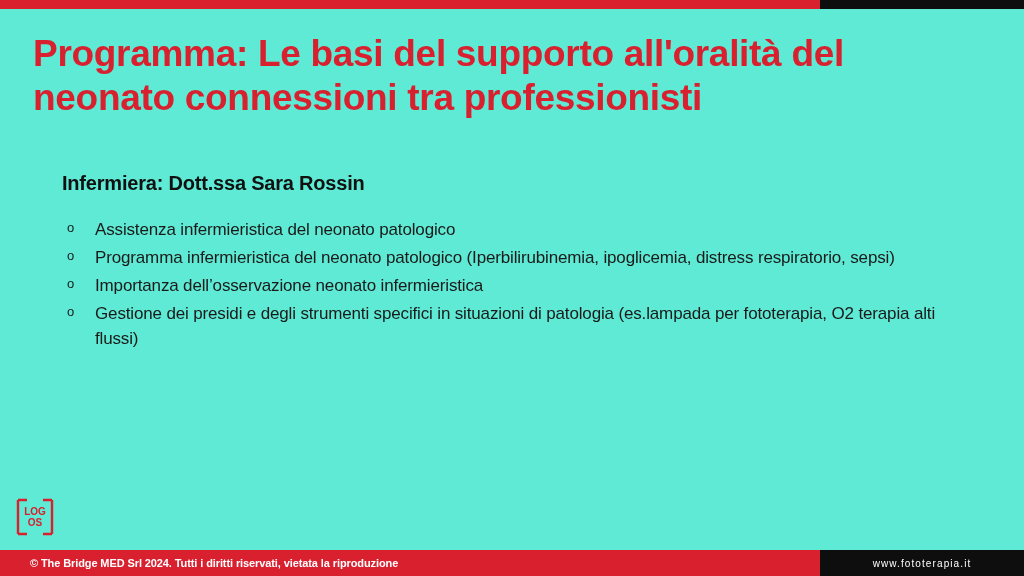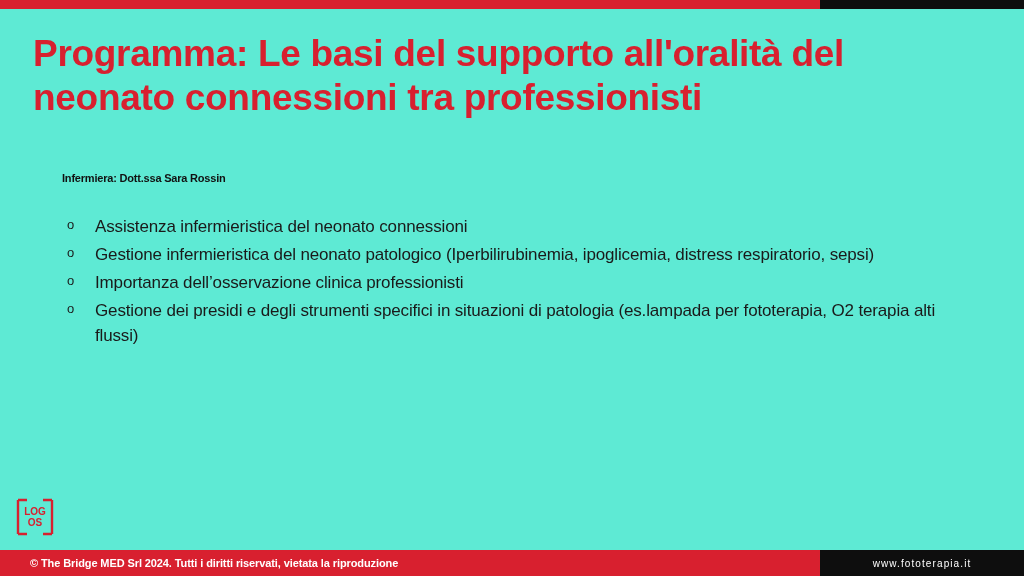--- a/index.html
+++ b/index.html
@@ -42,24 +42,24 @@
   }
 
   
   .body {
     position: absolute;
     left: 62px;
     top: 172px;
     width: 900px;
   }
   .subtitle {
-    font-size: 11px;
+    font-size: 20px;
     font-weight: bold;
     color: #111111;
-    margin-bottom: 31px;
+    margin-bottom: 23px;
     letter-spacing: -0.2px;
   }
   ul.bullets {
     list-style: none;
   }
   ul.bullets li {
     position: relative;
     padding-left: 33px;
     font-size: 17px;
     color: #1a1a1a;
@@ -127,29 +127,29 @@
     <div class="black"></div>
   </div>
 
   <h1 class="title">Programma: Le basi del supporto all'oralità del neonato connessioni tra professionisti</h1>
 
   <div class="body">
     <div class="subtitle">Infermiera: Dott.ssa Sara Rossin</div>
     <ul class="bullets">
       <li>
         <span class="marker">o</span>
-        <span>Assistenza infermieristica del neonato connessioni</span>
+        <span>Assistenza infermieristica del neonato patologico</span>
       </li>
       <li>
         <span class="marker">o</span>
-        <span>Gestione infermieristica del neonato patologico (Iperbilirubinemia, ipoglicemia, distress respiratorio, sepsi)</span>
+        <span>Programma infermieristica del neonato patologico (Iperbilirubinemia, ipoglicemia, distress respiratorio, sepsi)</span>
       </li>
       <li>
         <span class="marker">o</span>
-        <span>Importanza dell’osservazione clinica professionisti</span>
+        <span>Importanza dell’osservazione neonato infermieristica</span>
       </li>
       <li>
         <span class="marker">o</span>
         <span>Gestione dei presidi e degli strumenti specifici in situazioni di patologia (es.lampada per fototerapia, O2 terapia alti flussi)</span>
       </li>
     </ul>
   </div>
 
   <div class="logo">
     <svg width="38" height="38" viewBox="0 0 38 38" xmlns="http://www.w3.org/2000/svg">

